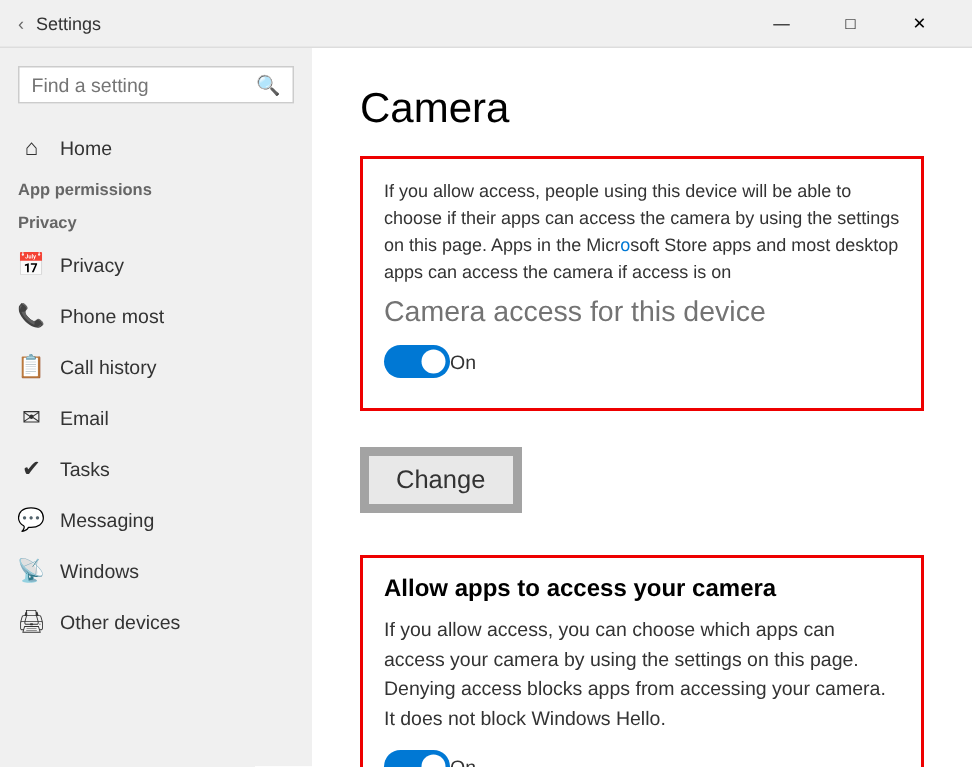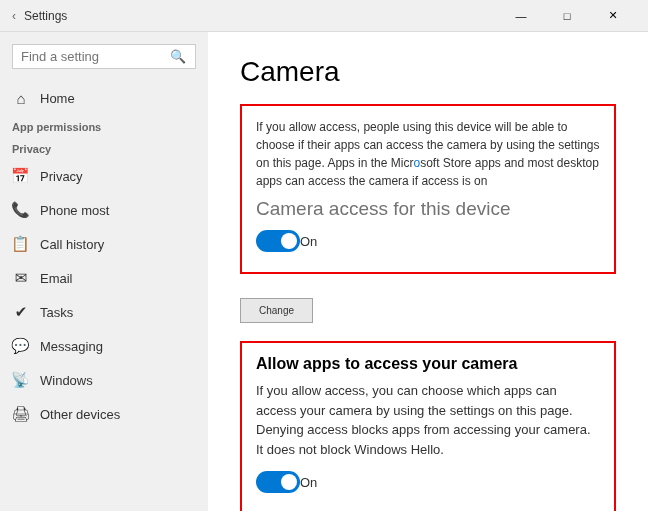--- a/index.html
+++ b/index.html
@@ -177,25 +177,25 @@
       top: 3px;
     }
     .toggle.on .toggle-thumb { right: 3px; }
     .toggle-label {
       font-size: 13px;
       color: #333;
     }
 
     .change-btn {
       background: #e8e8e8;
-      border: 1px solid #a3a3a3;
+      border: 6px solid #a3a3a3;
       padding: 6px 18px;
-      font-size: 10px;
-      cursor: pointer;
-      margin-bottom: 18px;
+      font-size: 17px;
+      cursor: pointer;
+      margin-bottom: 28px;
       color: #333;
     }
   </style>
 </head>
 <body>
 
 <div class="titlebar">
   <div class="titlebar-left">
     <span class="titlebar-arrow">‹</span>
     <span class="titlebar-title">Settings</span>

